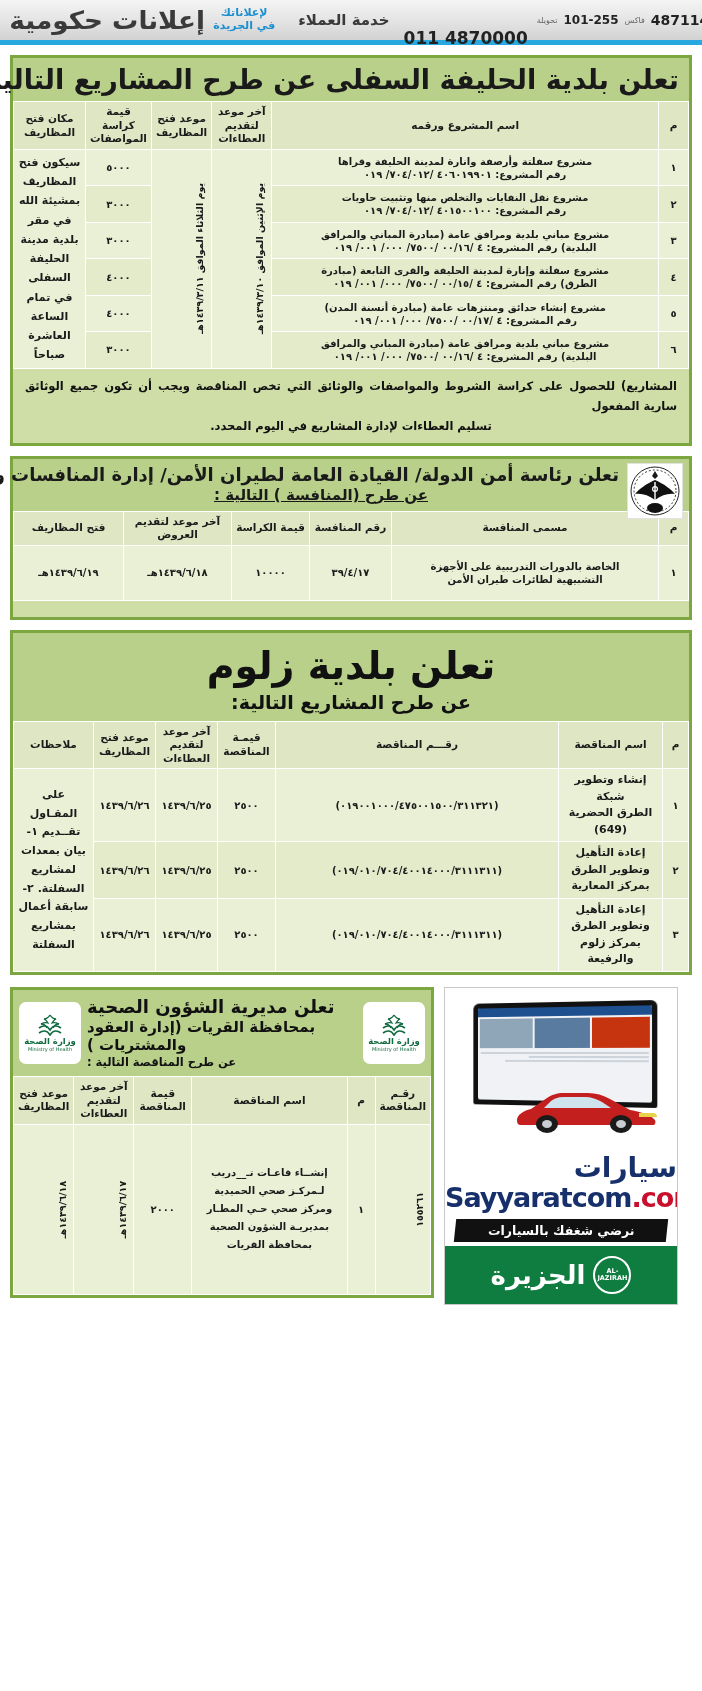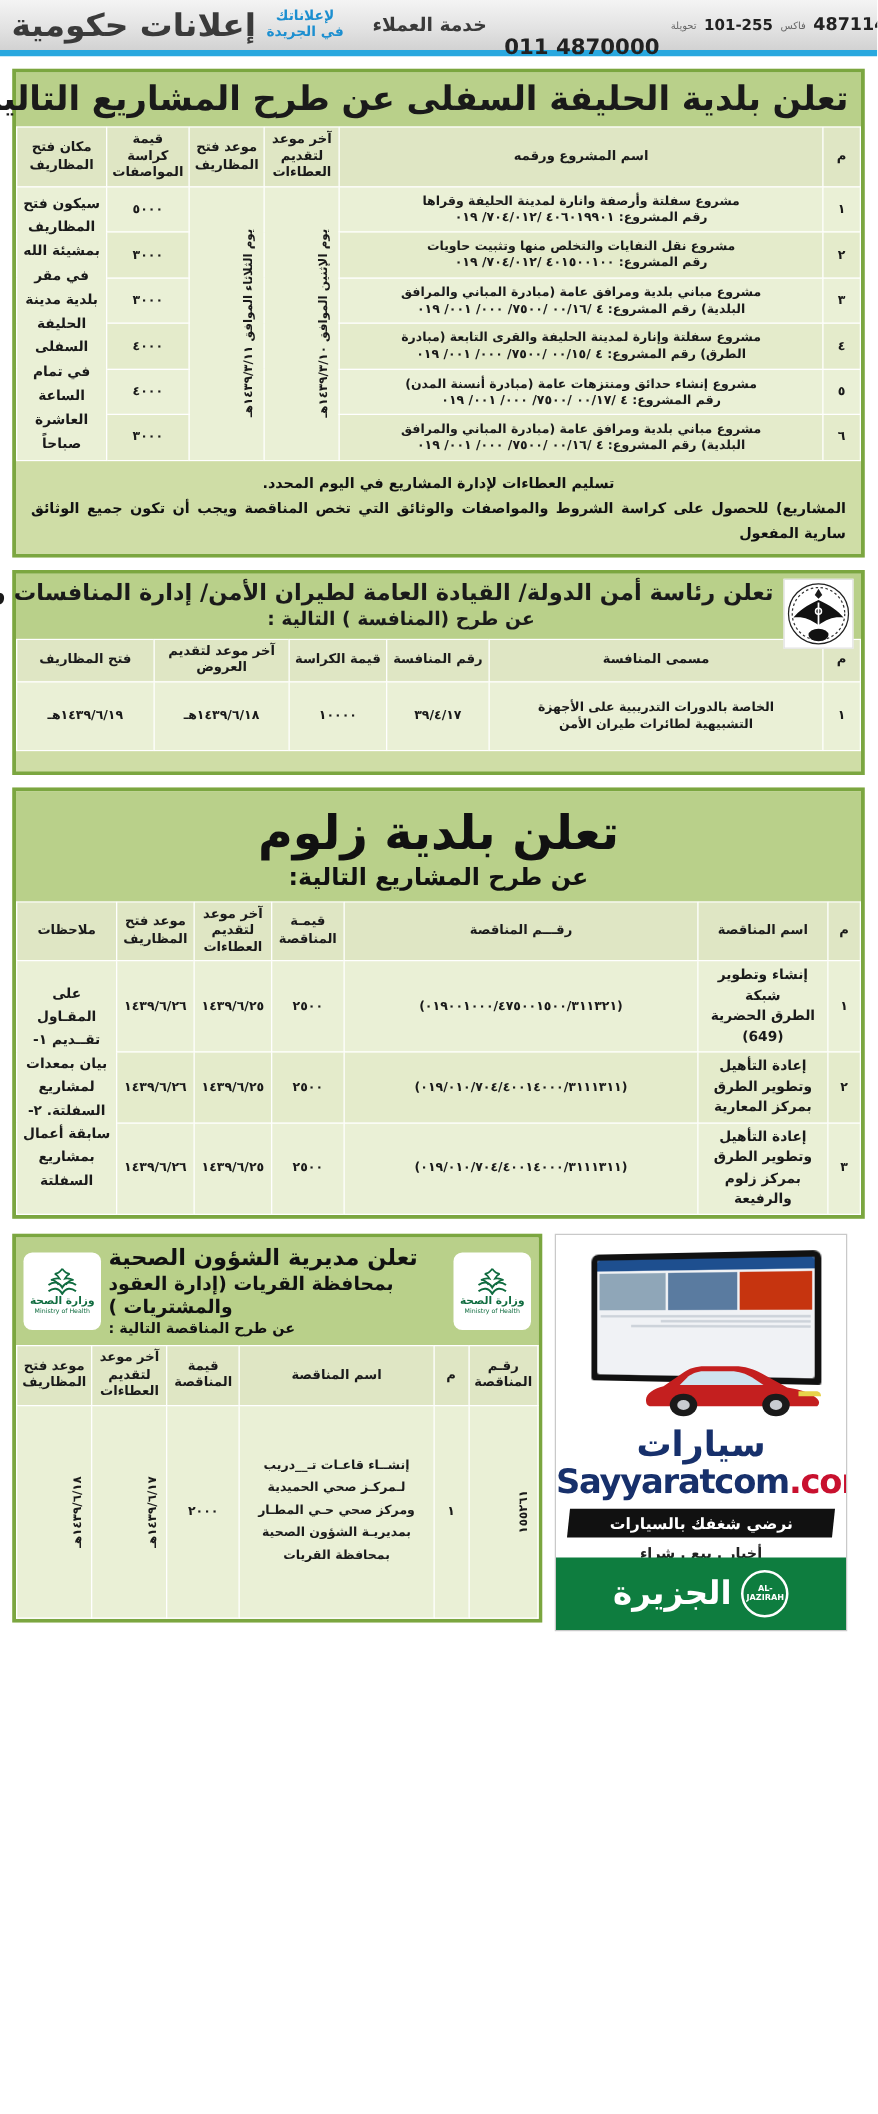--- a/index.html
+++ b/index.html
@@ -91,20 +91,21 @@
     color: #1a1a1a;
     line-height: 1.15;
     white-space: nowrap;
   }
   .head-line1.sm { font-size: 18px; }
   .head-line2 {
     font-size: 15px;
     font-weight: bold;
     color: #1a1a1a;
     line-height: 1.25;
+    text-decoration: underline;
   }
 
   
   table.t {
     width: 100%;
     border-collapse: collapse;
     background: #eef2dc;
     direction: rtl;
   }
   table.t th, table.t td {
@@ -257,22 +258,22 @@
   .ls-c2 { background: #5a7ba0; }
   .ls-c3 { background: #8fa6b8; }
   .ls-lines { padding: 2px 3px; }
   .ls-line { height: 2px; background: #cdd3da; margin-bottom: 2px; }
   .car {
     position: absolute;
     right: 16px; bottom: 6px;
     width: 150px; height: 54px;
   }
   .ad-logo {
-    text-align: center;
-    margin-top: 2px;
+    text-align: right;
+    margin-top: 14px;
   }
   .ad-logo-main {
     font-size: 27px; font-weight: bold; color: #17306b;
     letter-spacing: -1px; direction: ltr;
   }
   .ad-logo-main .dotcom { color: #c8102e; }
   .ad-tag-bar {
     margin: 6px 10px 0 10px;
     background: #111;
     color: #fff;
@@ -419,22 +420,22 @@
           <td class="proj">
             <div>مشروع مباني بلدية ومرافق عامة  (مبادرة المباني والمرافق</div>
             <div>البلدية) رقم المشروع: ٤ /٠٠/١٦ /٧٥٠٠/ ٠٠٠/ ٠٠١/ ٠١٩</div>
           </td>
           <td class="cell-num">٣٠٠٠</td>
         </tr>
       </tbody>
     </table>
 
     <div class="notes">
+      <div>المشاريع) للحصول على كراسة الشروط والمواصفات والوثائق التي تخص المناقصة ويجب أن تكون جميع الوثائق سارية المفعول</div>
       <div style="text-align:center">تسليم العطاءات لإدارة المشاريع في اليوم المحدد.</div>
-      <div>المشاريع) للحصول على كراسة الشروط والمواصفات والوثائق التي تخص المناقصة ويجب أن تكون جميع الوثائق سارية المفعول</div>
     </div>
   </div>
 
   <div class="block">
     <div class="block-head sec2-head">
       <div class="crest">
         <svg width="52" height="52" viewBox="0 0 52 52" aria-hidden="true">
           <circle cx="26" cy="26" r="24" fill="#ffffff" stroke="#222" stroke-width="1"></circle>
           <circle cx="26" cy="26" r="21" fill="none" stroke="#333" stroke-width="1" stroke-dasharray="2 2"></circle>
           <path d="M26 6 l3 5 -3 3 -3 -3 z" fill="#1a1a1a"></path>

